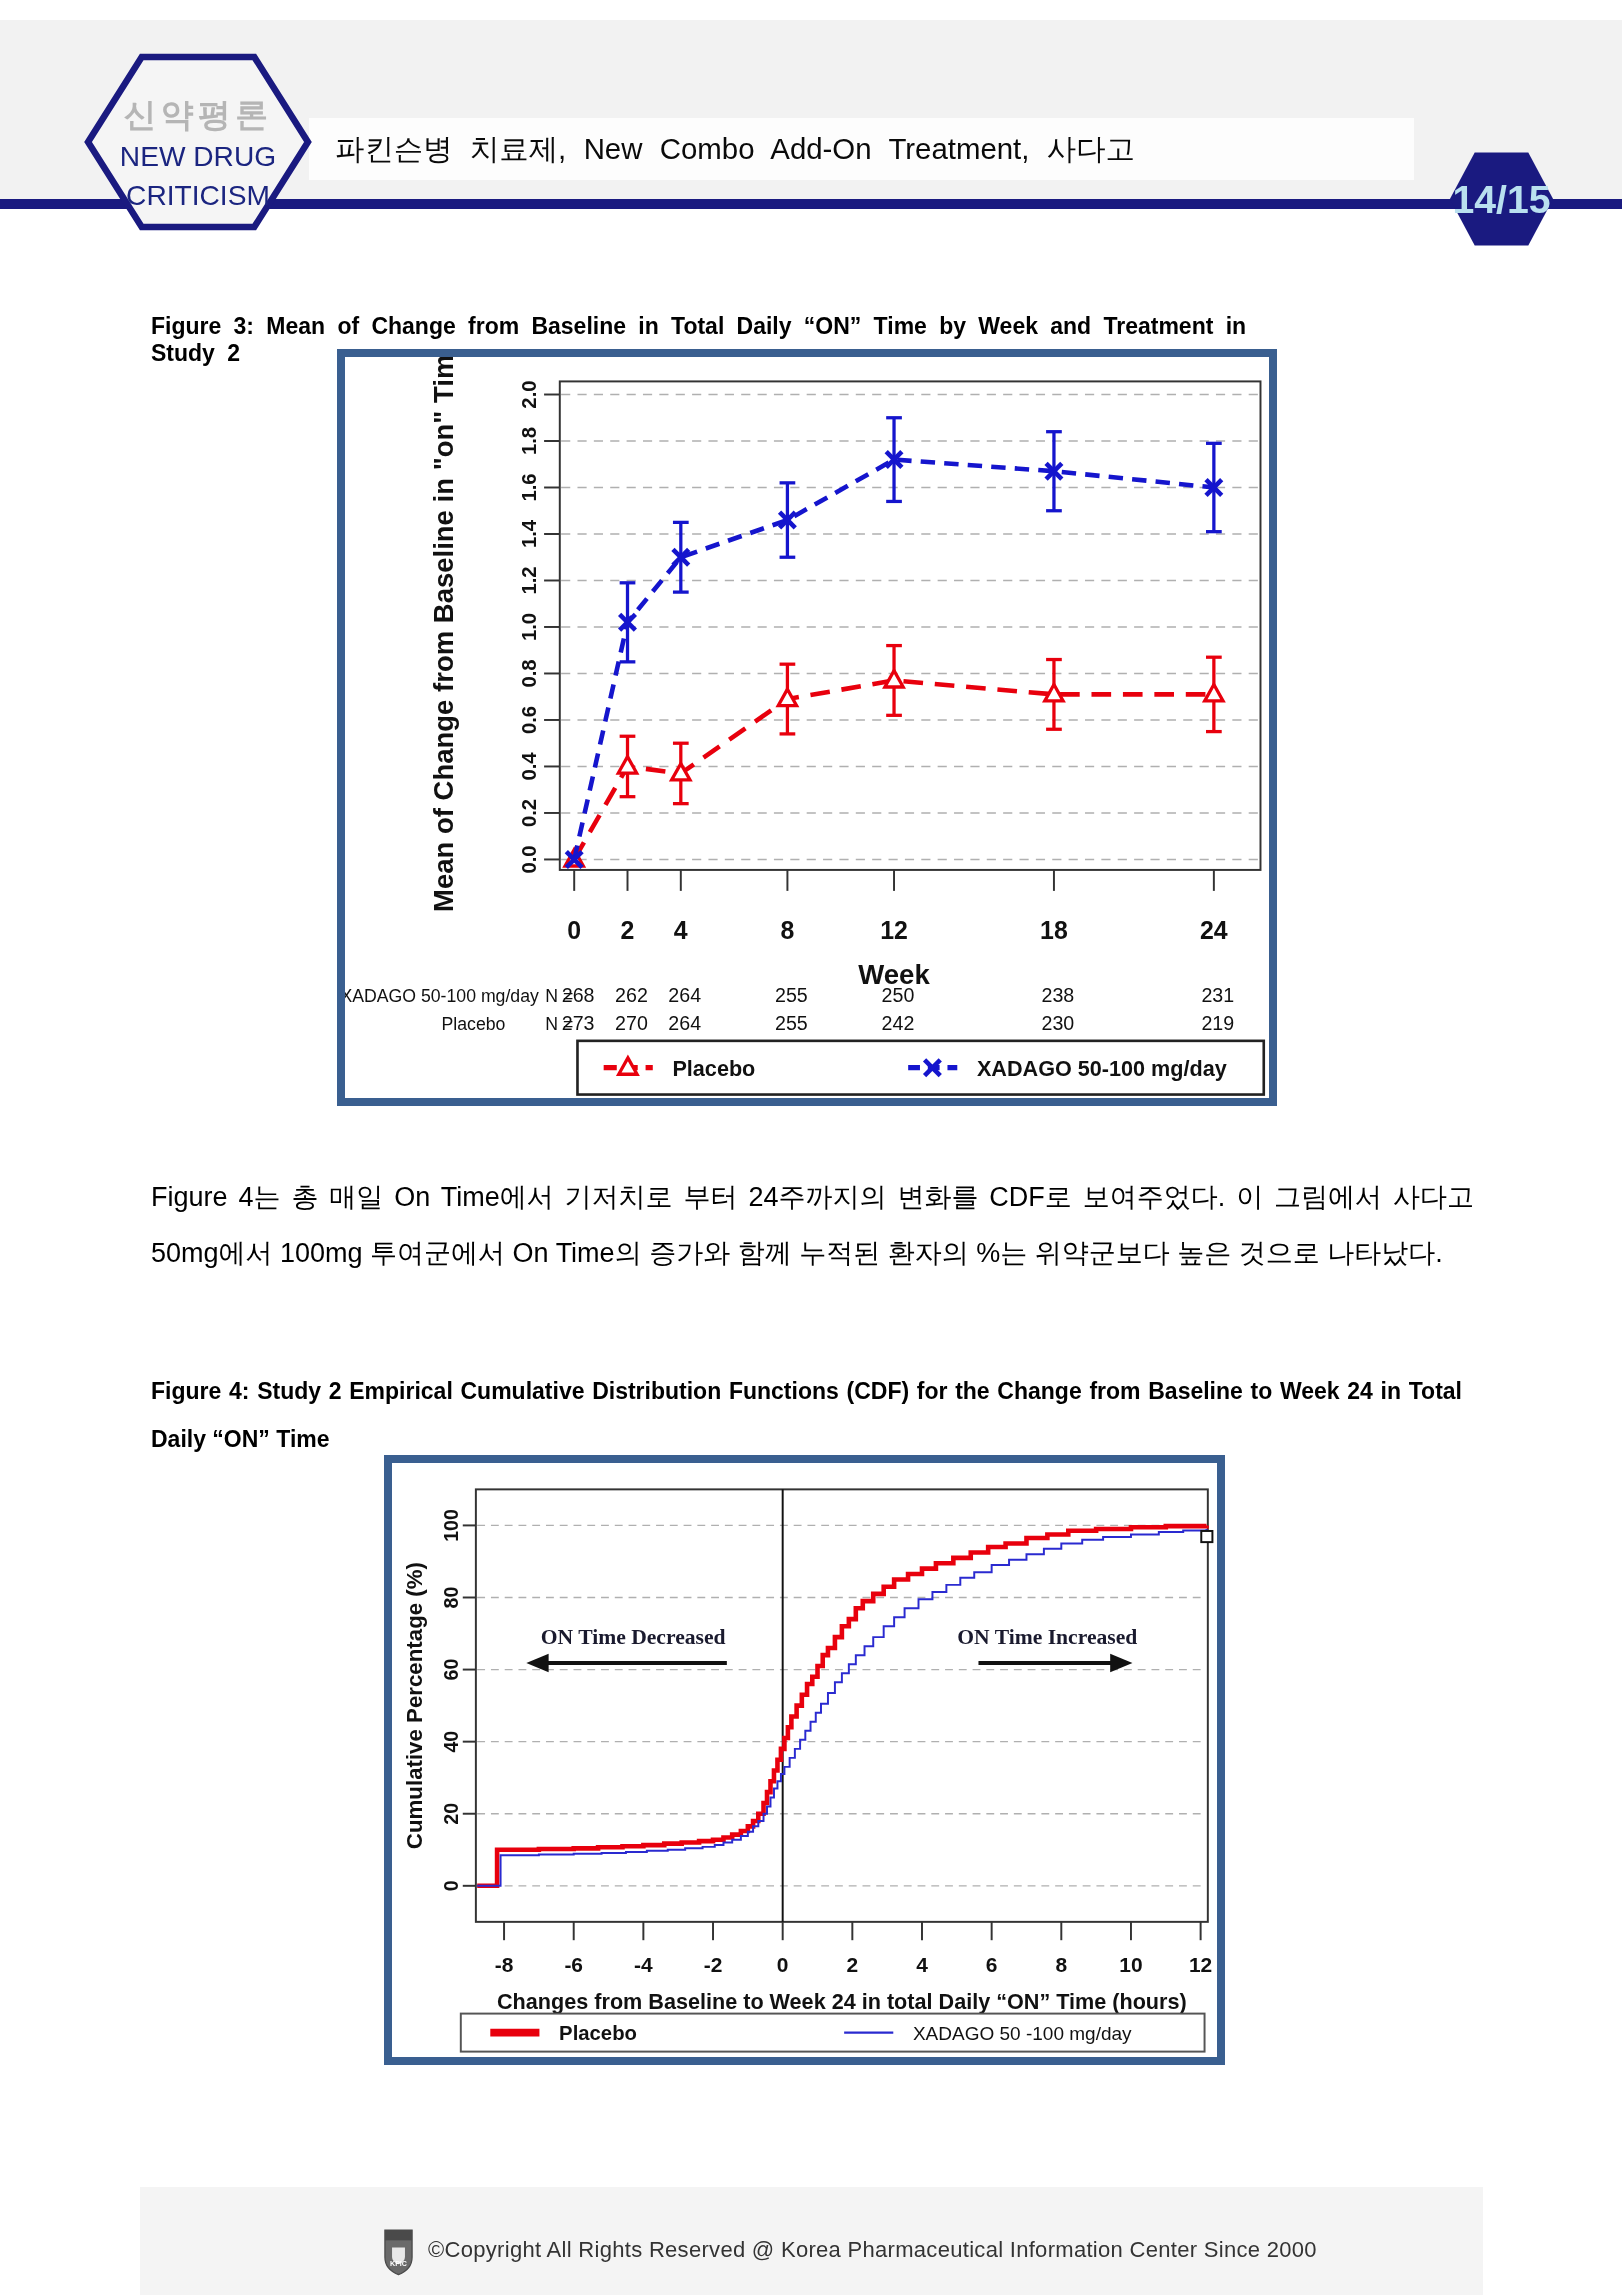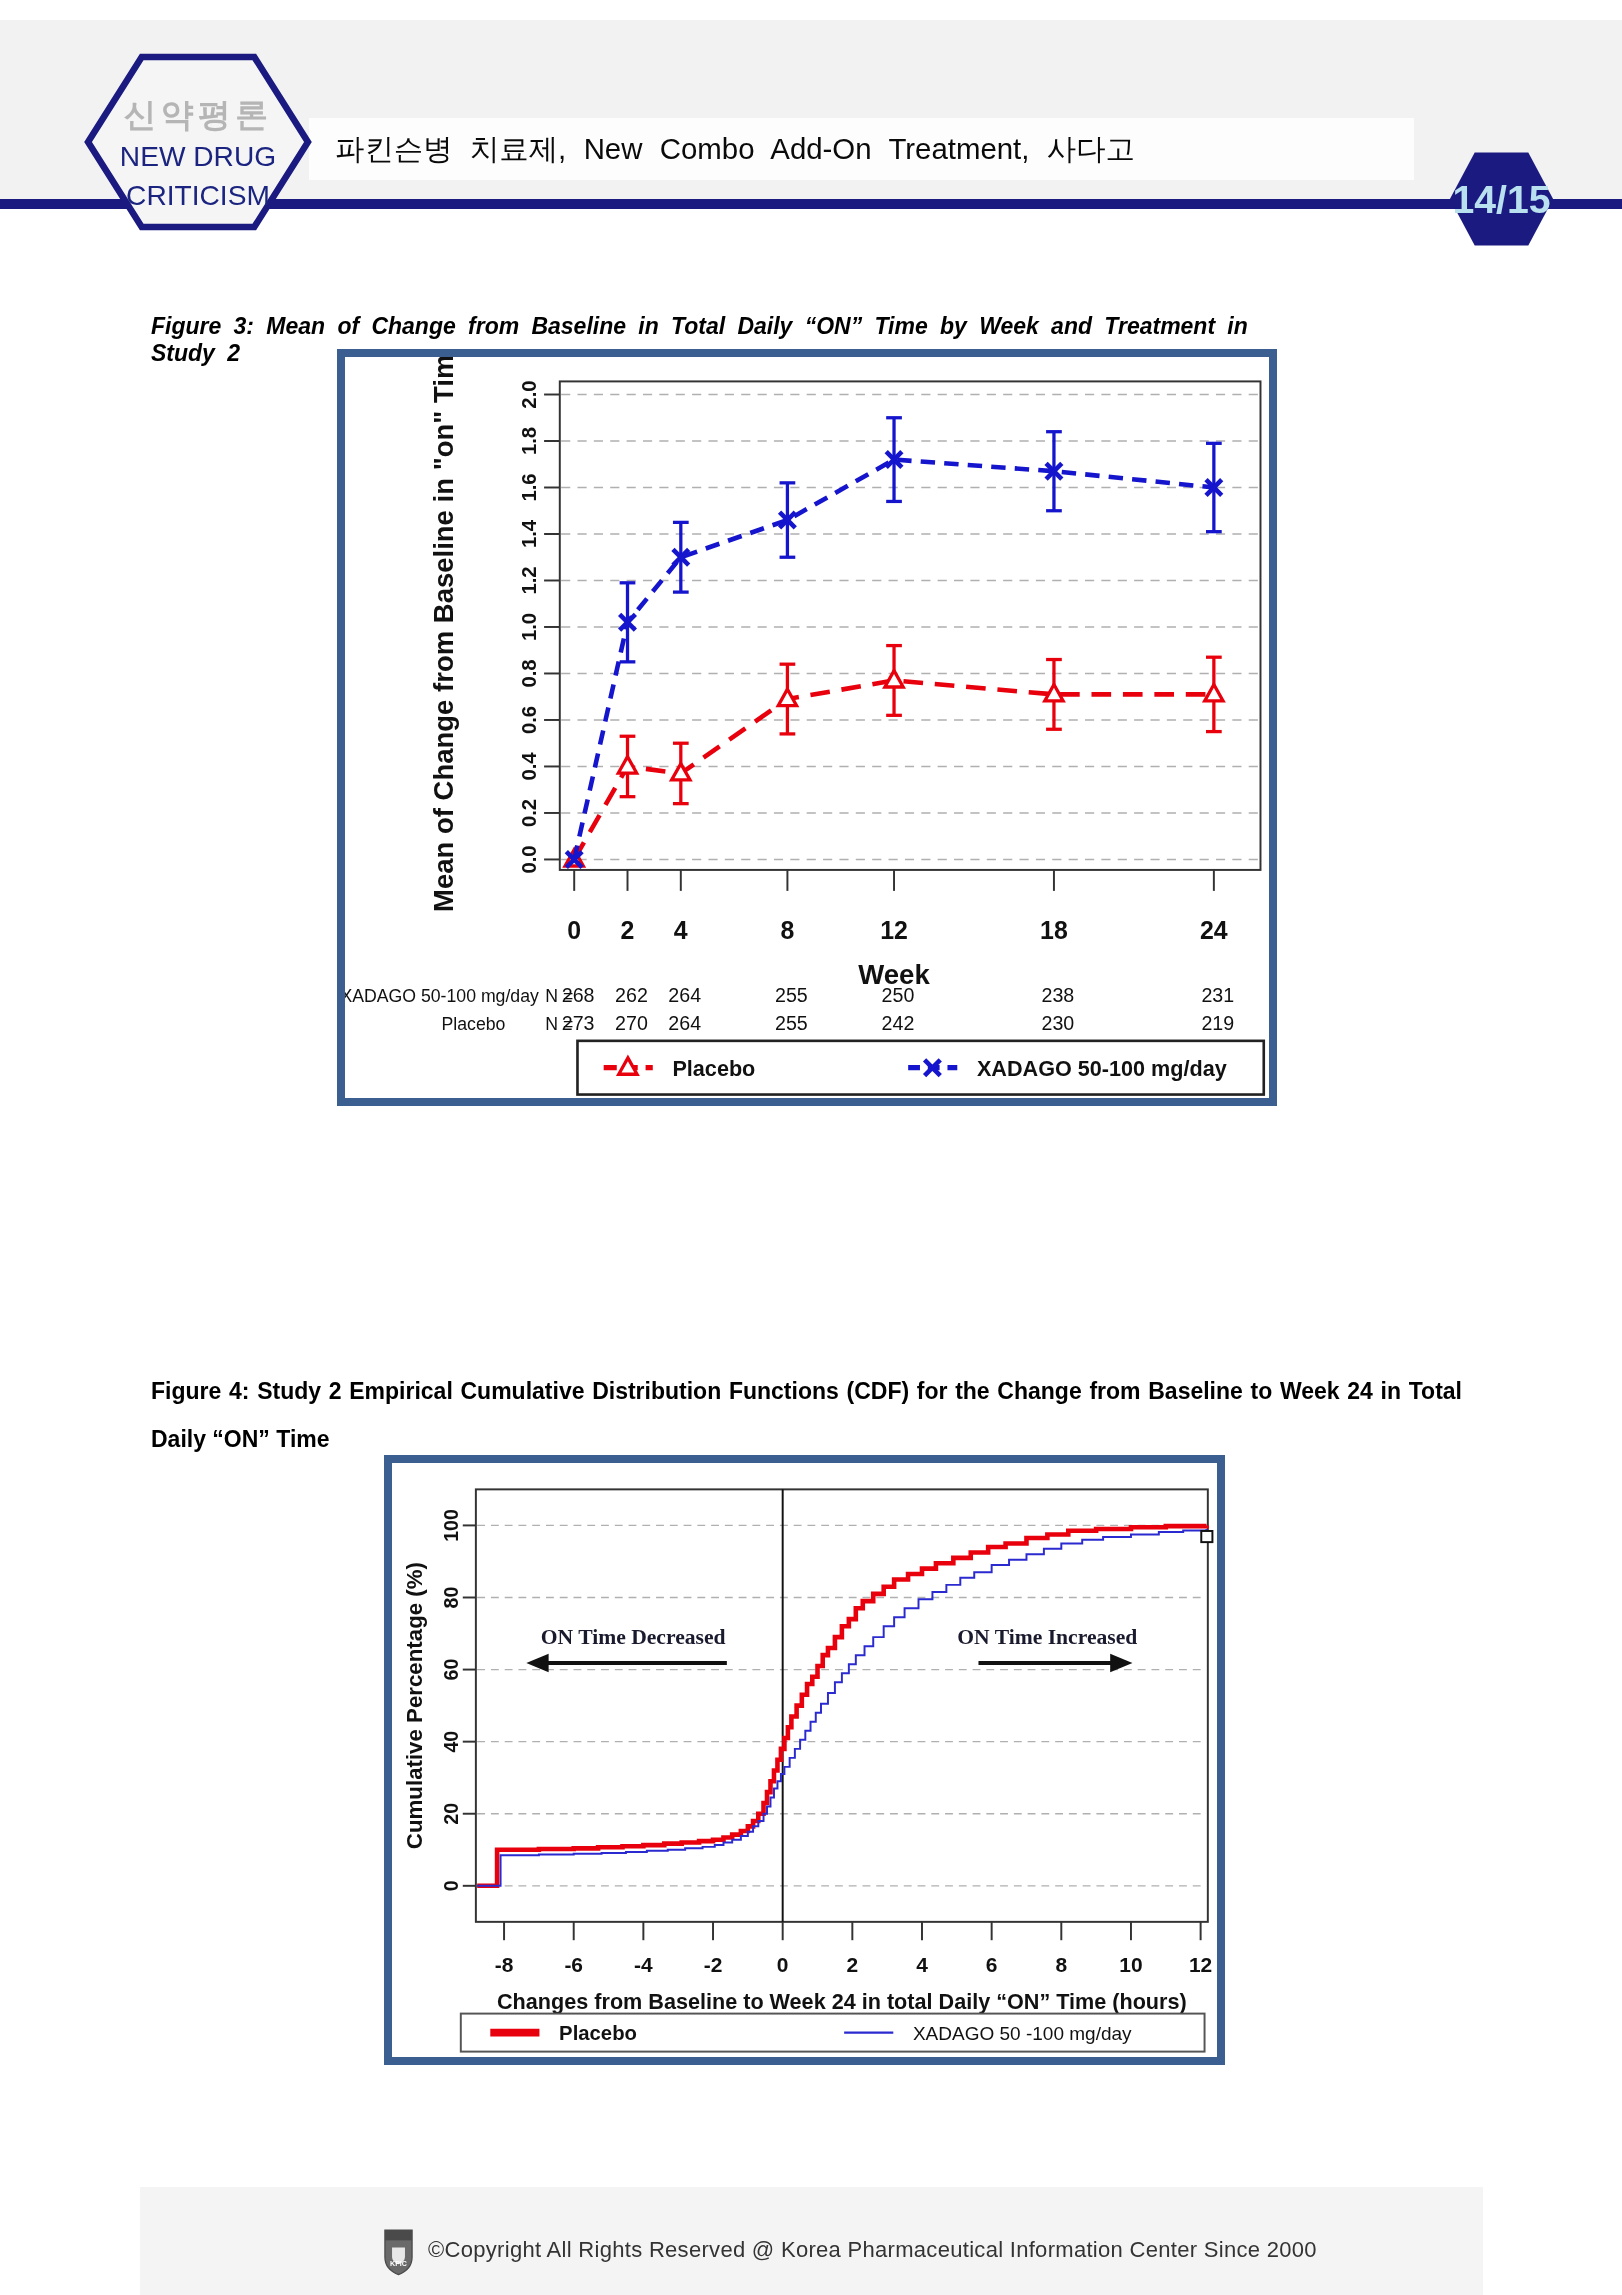--- a/index.html
+++ b/index.html
@@ -11,21 +11,21 @@
   .header-bg { position:absolute; left:0; top:0; width:1623px; height:179px; background:#f2f2f2; }
   .header-line { position:absolute; left:0; top:179px; width:1623px; height:9.8px; background:#1a1a80; }
   .logo-hex { position:absolute; left:84px; top:33px; width:228px; height:178px; z-index:3; }
   .title-box { position:absolute; left:309px; top:98px; width:1105px; height:62px; background:#fdfdfd; z-index:2; }
   .title-box span { display:block; padding-left:26px; line-height:62px; font-size:29.4px; color:#0a0a0a;
                     font-weight:500; word-spacing:9.2px; letter-spacing:0px; white-space:nowrap; }
   .badge { position:absolute; left:1447px; top:130px; width:109px; height:98px; z-index:3; }
 
   
   .caption { position:absolute; color:#000; font-weight:700; }
-  .fig3-caption { left:151px; top:293px; width:1112px; font-size:23px; word-spacing:5.9px;font-style:italic; }
+  .fig3-caption { left:151px; top:293px; width:1112px; font-size:23px; word-spacing:5.9px; }
   .fig4-caption { left:151px; top:1347px; width:1311px; font-size:23px; line-height:48px; text-align:justify; }
   .paragraph { position:absolute; left:151px; top:1149px; width:1323px; font-size:27px; line-height:56px;
                color:#000; text-align:justify; }
 
   
   .figure-frame { position:absolute; border:8.5px solid #3a5f90; background:#ffffff; }
   .fig3-frame { left:337px; top:329px; width:940px; height:757px; }
   .fig4-frame { left:384px; top:1435px; width:841px; height:610px; }
   .figure-frame svg { display:block; width:100%; height:100%; }
   svg { font-family:"Liberation Sans","DejaVu Sans",sans-serif; }
@@ -205,20 +205,21 @@
           <path d="M 432,1070 L 446,1095 L 418,1095 Z" fill="#fff" stroke="#e8000d" stroke-width="5"></path>
           <text x="500" y="1097" font-size="33" font-weight="600" fill="#111">Placebo</text>
           <line x1="860" y1="1085" x2="935" y2="1085" stroke="#1515cd" stroke-width="8" stroke-dasharray="18 12"></line>
           <line x1="885" y1="1073" x2="909" y2="1097" stroke="#1515cd" stroke-width="7"></line>
           <line x1="885" y1="1097" x2="909" y2="1073" stroke="#1515cd" stroke-width="7"></line>
           <text x="965" y="1097" font-size="33" font-weight="600" fill="#111">XADAGO 50-100 mg/day</text>
         </g>
       </svg>
   </div>
 
+  <div class="paragraph">Figure 4는 총 매일 On Time에서 기저치로 부터 24주까지의 변화를 CDF로 보여주었다. 이 그림에서 사다고 50mg에서 100mg 투여군에서 On Time의 증가와 함께 누적된 환자의 %는 위약군보다 높은 것으로 나타났다.</div>
 
   <div class="caption fig4-caption">Figure 4: Study 2 Empirical Cumulative Distribution Functions (CDF) for the Change from Baseline to Week 24 in Total Daily “ON” Time</div>
   <div class="figure-frame fig4-frame">
     <svg id="fig4svg" viewBox="0 0 1259 906">
         <g>
           <line x1="130" y1="645" x2="1243" y2="645" stroke="#b0b0b0" stroke-width="2" stroke-dasharray="12 9"></line>
           <line x1="130" y1="535" x2="1243" y2="535" stroke="#b0b0b0" stroke-width="2" stroke-dasharray="12 9"></line>
           <line x1="130" y1="425" x2="1243" y2="425" stroke="#b0b0b0" stroke-width="2" stroke-dasharray="12 9"></line>
           <line x1="130" y1="315" x2="1243" y2="315" stroke="#b0b0b0" stroke-width="2" stroke-dasharray="12 9"></line>
           <line x1="130" y1="205" x2="1243" y2="205" stroke="#b0b0b0" stroke-width="2" stroke-dasharray="12 9"></line>

